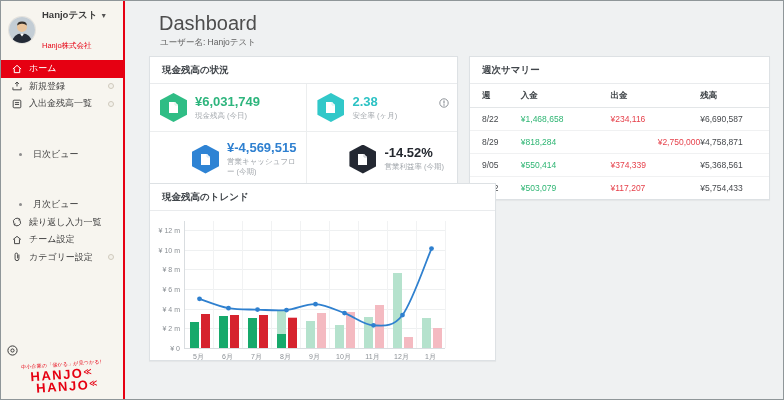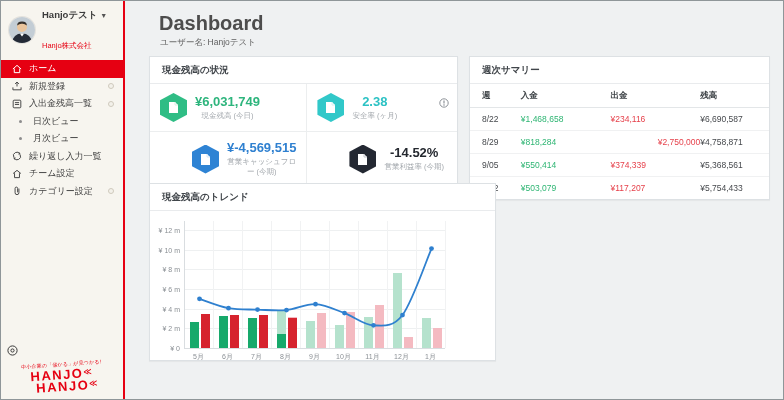--- a/index.html
+++ b/index.html
@@ -12,42 +12,42 @@
   .profile { display:flex; align-items:center; gap:7px; padding:8px 8px 9px 8px; cursor:pointer; }
   .avatar { width:26px; height:26px; border-radius:50%; overflow:hidden; flex:0 0 26px; box-shadow:0 0 0 1px rgba(0,0,0,.08); }
   .p-name { font-size:9.5px; font-weight:bold; color:#3c3c3c; white-space:nowrap; }
   .p-name .caret { font-size:7px; color:#555; }
   .p-company { font-size:7.5px; color:#e60012; margin-top:19px; white-space:nowrap; }
   .menu { }
   .menu-item { position:relative; display:flex; align-items:center; gap:7px; height:17.5px; padding-left:11px; font-size:9px; color:#3e3e3e; cursor:pointer; }
   .menu-item.active { background:#e60012; color:#fff; }
   .menu-item.active svg * { stroke:#fff; }
   .menu-item svg { flex:0 0 10px; }
-  .menu-item.sub { padding-left:16px; }
+  .menu-item.sub { padding-left:16px;margin-top:33px; }
   .bullet { width:3px; height:3px; border-radius:50%; background:#8d8d8d; flex:0 0 3px; margin-right:4px; margin-left:2px; }
   .exp-circle { position:absolute; right:9px; top:50%; margin-top:-3px; width:6px; height:6px; border-radius:50%; border:1px solid #cfcabd; background:#f3f1ea; }
   .help-btn { position:absolute; left:6px; bottom:46px; width:11px; height:11px; cursor:pointer; }
   .logo { position:absolute; left:0; right:0; bottom:7px; text-align:center; color:#e60012; transform:rotate(-4deg); }
   .logo .tagline { font-size:5px; letter-spacing:.2px; margin-bottom:1px; }
   .logo .l1,.logo .l2 { font-size:13px; font-weight:bold; letter-spacing:1.5px; line-height:11px; }
   .logo .l2 { margin-left:10px; }
   .logo .chev { font-size:8px; vertical-align:3px; }
 
   
   .main { position:absolute; left:126px; right:0; top:0; bottom:0; background:#eff1f2; }
-  .page-title { position:absolute; left:32px; top:11px; font-size:20px; color:#4d4d4d; font-weight:bold; }
+  .page-title { position:absolute; left:32px; top:11px; font-size:20px; color:#4d4d4d; font-weight:normal; }
   .page-sub { position:absolute; left:33px; top:36px; font-size:8.5px; color:#5f5f5f; }
 
   .panel { position:absolute; background:#fff; border:1px solid #dde1e4; box-shadow:0 1px 1px rgba(0,0,0,.04); }
   .panel-hd { padding:7px 12px 6px; font-size:9.5px; font-weight:bold; color:#40454a; border-bottom:1px solid #e9ebed; }
 
   
   #cards-panel { left:22px; top:55px; width:309px; }
   .card-grid { display:grid; grid-template-columns:1fr 1fr; }
-  .card { position:relative; display:flex; align-items:center; gap:8px; padding:9px 10px; border-right:1px solid #eceeef; border-bottom:1px solid #eceeef; min-height:47px;text-align:center; }
+  .card { position:relative; display:flex; align-items:center; gap:8px; padding:9px 10px; border-right:1px solid #eceeef; border-bottom:1px solid #eceeef; min-height:47px; }
   .card:nth-child(2n) { border-right:none; }
   .card:nth-child(n+3) { border-bottom:none;margin-left:32px; }
   .hex { width:27px; height:29px; clip-path:polygon(50% 0,100% 25%,100% 75%,50% 100%,0 75%,0 25%); display:flex; align-items:center; justify-content:center; flex:0 0 27px; }
   .card-val { font-size:13px; font-weight:bold; line-height:14px; }
   .card-lbl { font-size:7.5px; color:#a2a7ac; margin-top:2px; }
   .card .info { position:absolute; right:8px; top:10px; cursor:pointer; }
 
   
   #summary-panel { left:342px; top:55px; width:301px; }
   table.sum { width:100%; border-collapse:collapse; font-size:8.5px; }

